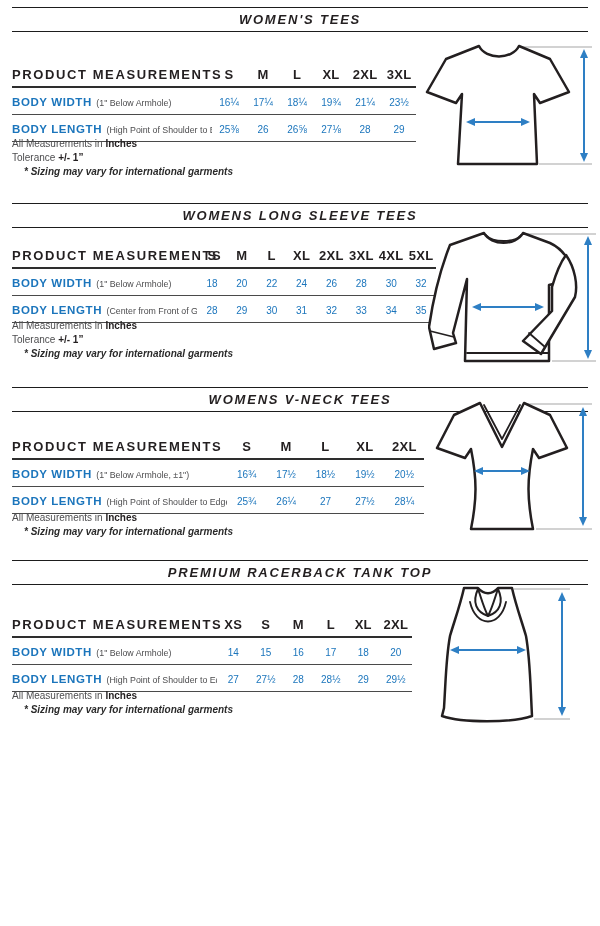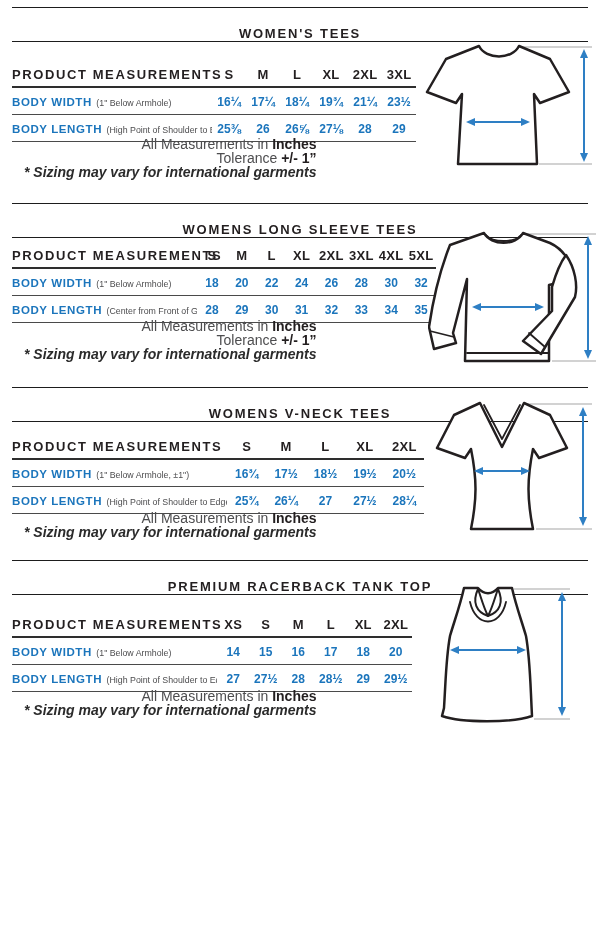--- a/index.html
+++ b/index.html
@@ -6,45 +6,45 @@
     --blue:#1b75bc; --arrow:#2e7fc4; --ink:#231f20; --note:#4d4d4f; --ext:#a6a6a6;
   }
   *{margin:0;padding:0;box-sizing:border-box;}
   html,body{background:#fff;}
   body{
     width:600px;height:926px;position:relative;overflow:hidden;
     font-family:"Liberation Sans","DejaVu Sans",sans-serif;color:var(--ink);
   }
   
   .sec-head{
-    position:absolute;left:12px;right:12px;height:35px;
+    position:absolute;left:12px;right:12px;height:25px;
     border-top:1px solid #1d1d1d;border-bottom:1px solid #1d1d1d;
-    display:flex;align-items:flex-end;justify-content:center;
+    display:flex;align-items:center;justify-content:center;font-style:italic;
   }
   .sec-title{
     font-size:13px;font-weight:700;letter-spacing:1.8px;color:var(--ink);
   }
   
   .mtable{position:absolute;}
   .trow{
     display:grid;
     grid-template-columns:var(--label) repeat(var(--cols),1fr);
     align-items:baseline;
   }
   .thead{border-bottom:2px solid #2e2e2e;padding:3px 0 4px 0;}
   .drow{border-bottom:1.5px solid #4a4a4a;padding:4px 0 4px 0;}
   .th-label{font-size:13px;font-weight:700;letter-spacing:1.6px;white-space:nowrap;}
   .th-size{font-size:13px;font-weight:700;text-align:center;letter-spacing:.3px;}
   .td-label{white-space:nowrap;overflow:hidden;}
   .lbl{font-size:11.5px;font-weight:700;color:var(--blue);letter-spacing:.6px;}
   .note{font-size:8.8px;color:var(--note);}
-  .td-val{font-size:12px;font-weight:700;color:var(--blue);text-align:center;white-space:nowrap;}
+  .td-val{font-size:10px;font-weight:400;color:var(--blue);text-align:center;white-space:nowrap;}
   
   .notes{position:absolute;}
-  .fn{font-size:14px;color:var(--note);line-height:14px;text-align:right;}
+  .fn{font-size:10px;color:var(--note);line-height:14px;}
   .fn b{color:var(--ink);font-weight:700;}
   .fn-italic .fn-pre{font-style:italic;font-weight:700;color:#2b2b2b;margin-left:12px;}
   
   .garment-fig{position:absolute;}
   .outline{fill:#fff;stroke:var(--ink);stroke-width:2.5;stroke-linejoin:round;stroke-linecap:round;}
   .seam{fill:none;stroke:var(--ink);stroke-width:1.8;stroke-linejoin:round;stroke-linecap:round;}
   .ext{stroke:var(--ext);stroke-width:1.2;}
   .aline{stroke:var(--arrow);stroke-width:2;fill:none;}
   .ahead{fill:var(--arrow);stroke:none;}
 </style>

